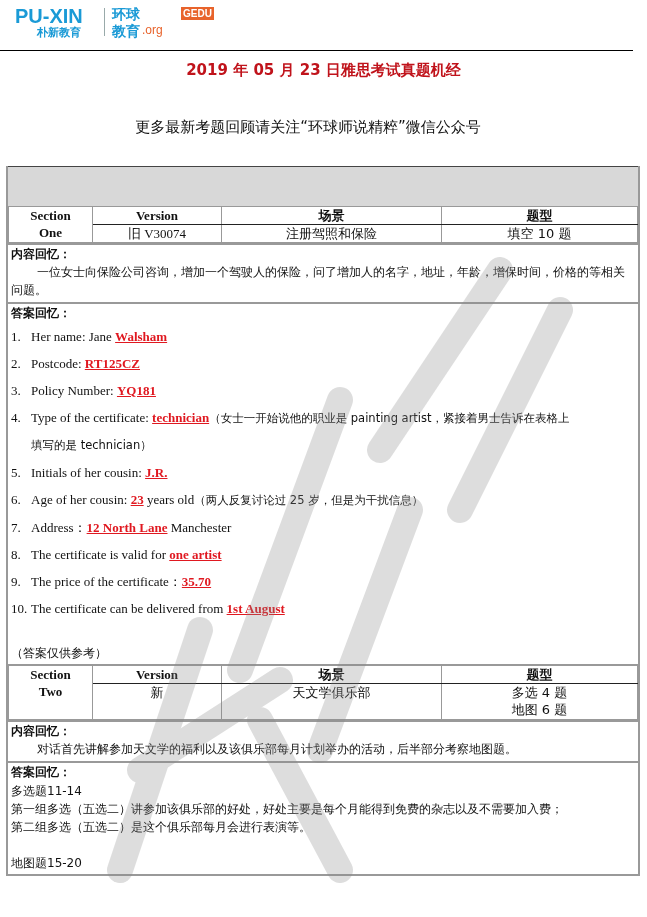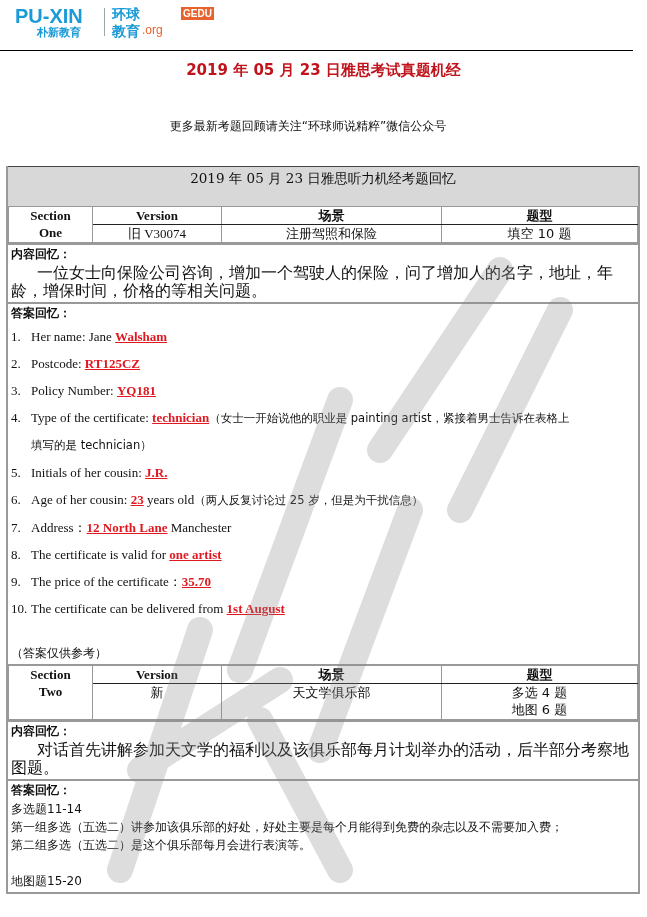--- a/index.html
+++ b/index.html
@@ -13,37 +13,37 @@
   .logo-sep { position: absolute; left: 104px; top: 8px; width: 1px; height: 28px; background: #9aa; }
   .logo-gedu { position: absolute; left: 112px; top: 6px; width: 70px; height: 34px; }
   .gedu-cn { font-family: "DejaVu Sans", sans-serif; font-weight: bold; font-size: 14px; color: #1a9ad6; line-height: 16px; position:absolute; left:0; }
   .gedu-cn.l1 { top: 0; }
   .gedu-cn.l2 { top: 17px; }
   .gedu-tag { position: absolute; left: 30px; top: 1px; background: #e8632b; color: #fff; font-family: "Liberation Sans", sans-serif; font-weight: bold; font-size: 10px; padding: 0 2px; line-height: 13px; margin-left: 39px; }
   .gedu-org { position: absolute; left: 30px; top: 17px; color: #e8632b; font-family: "Liberation Sans", sans-serif; font-size: 12px; line-height: 14px; }
   .header-rule { position: absolute; left: 0; top: 50px; width: 633px; height: 1px; background: #000; }
 
   .title { position: absolute; left: 0; top: 61px; width: 647px; text-align: center; font-family: "DejaVu Sans", sans-serif; color: #c0131b; font-size: 15px; font-weight: bold; }
-  .subtitle { position: absolute; left: 0; top: 118px; width: 616px; text-align: center; font-family: "DejaVu Sans", sans-serif; font-size: 12px; color: #111; }
+  .subtitle { position: absolute; left: 0; top: 118px; width: 616px; text-align: center; font-family: "DejaVu Sans", sans-serif; font-size: 15px; color: #111; }
 
   .doc { position: absolute; left: 6px; top: 166px; width: 634px; }
   .box { border-left: 2px solid #999; border-right: 2px solid #999; }
   .banner { background: #d8d8d8; border-top: 1px solid #444; text-align: center; padding: 2px 0 2px; height: 40px; }
   .banner-line { font-size: 13.5px; line-height: 18px; font-family: "DejaVu Serif", serif; }
   .red { color: #e01820; }
 
   table.sec { width: 100%; border-collapse: collapse; font-size: 13px; table-layout: fixed; }
   table.sec td { border: 1px solid #999; text-align: center; line-height: 17px; padding: 0; vertical-align: top; }
   table.sec .hdr td { font-weight: bold; border-bottom: 1px solid #222; }
   table.sec td.secname { font-weight: bold; border-bottom: 1px solid #999; }
   .cn { font-family: "DejaVu Sans", sans-serif; }
 
   .block { border-top: 2px solid #999; padding: 1px 2px 2px 3px; font-size: 12.5px; line-height: 18px; }
   .block-heading { font-weight: bold; font-family: Liberation Mono, monospace; font-size: 12px; }
-  .para { text-indent: 26px; font-family: Liberation Sans, sans-serif; font-size: 16px; line-height: 18px; }
+  .para { text-indent: 26px; font-family: Liberation Mono, monospace; font-size: 12px; line-height: 18px; }
   .cnline { font-family: "DejaVu Sans", sans-serif; font-size: 12px; line-height: 18px; }
 
   .answers { list-style: none; }
   .answers li { font-size: 13px; line-height: 27px; position: relative; padding-left: 20px; }
   .answers li .num { position: absolute; left: 0; }
   .answers li .note { font-family: "DejaVu Sans", sans-serif; font-size: 11.5px; }
   .ans { color: #e01820; font-weight: bold; text-decoration: underline; }
   .cont { display: block; line-height: 27px; }
 
   .watermark { position: absolute; left: 80px; top: 250px; width: 560px; height: 640px; pointer-events: none; opacity: 0.28; }
@@ -65,21 +65,20 @@
   </div>
   <div class="header-rule"></div>
 </div>
 
 <div class="title">2019 年 05 月 23 日雅思考试真题机经</div>
 <div class="subtitle">更多最新考题回顾请关注“环球师说精粹”微信公众号</div>
 
 <div class="doc">
   <div class="box">
     <div class="banner">
-      <div class="banner-line">2019 年 05 月 23 日雅思听力机经考题回忆</div>
     </div>
     <table class="sec">
       <colgroup>
           <col style="width:84px">
           <col style="width:129px">
           <col style="width:220px">
           <col>
         </colgroup>
       <tbody>
           <tr class="hdr">

